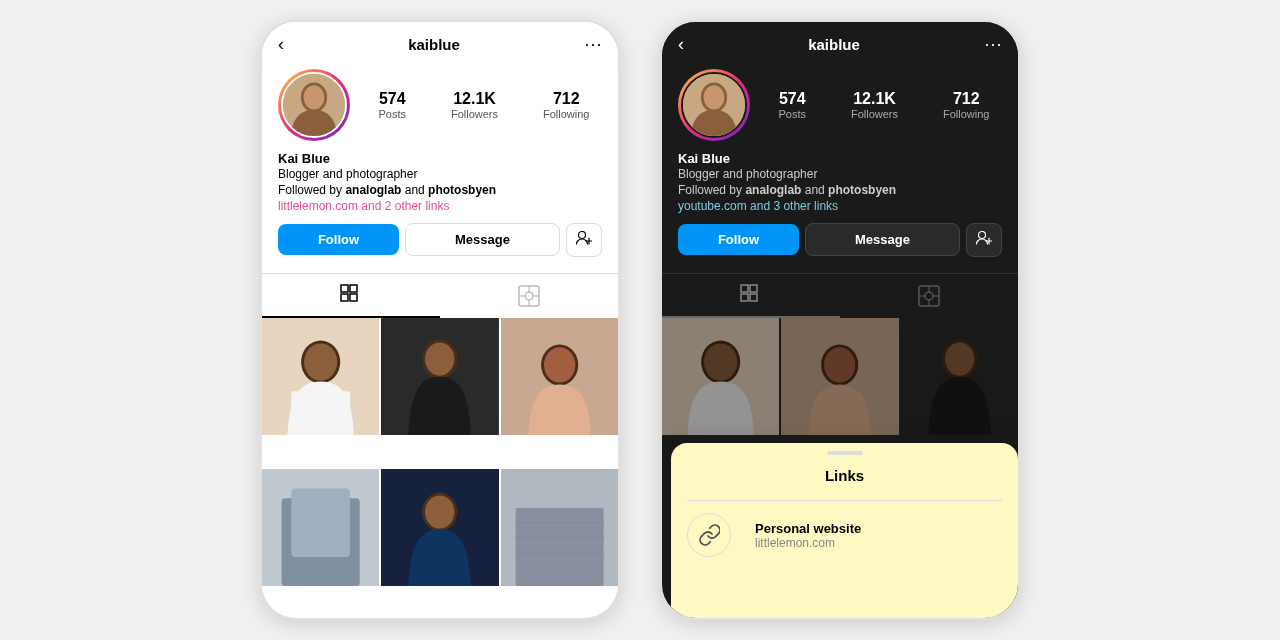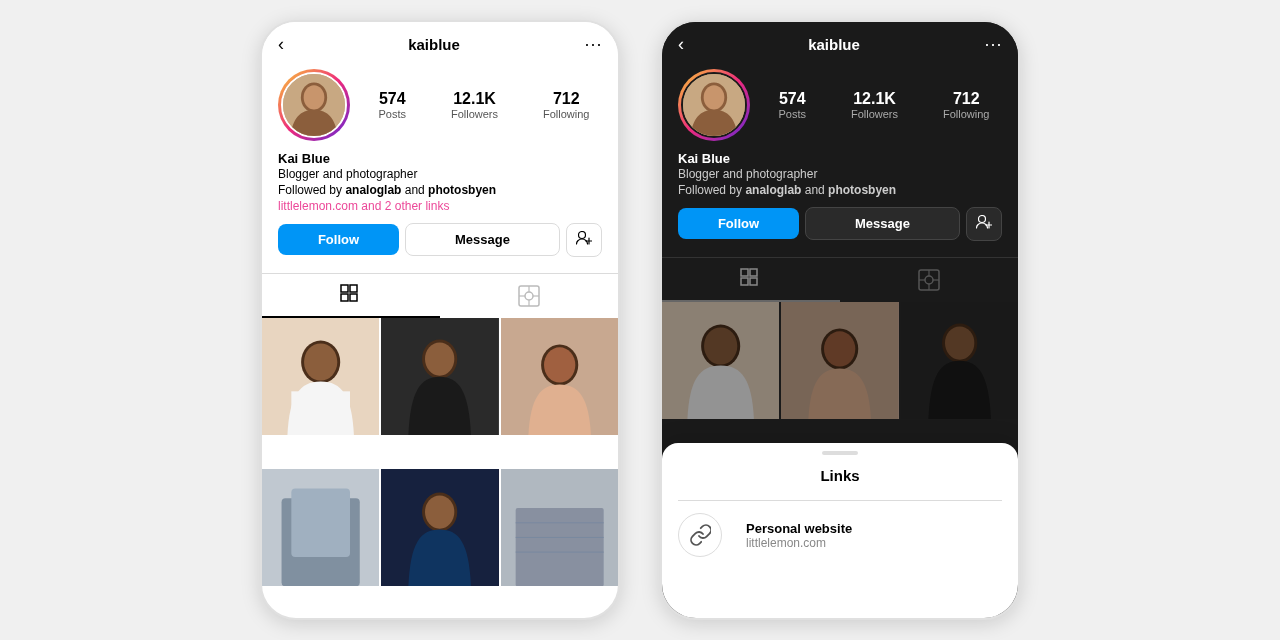--- a/index.html
+++ b/index.html
@@ -291,23 +291,23 @@
     .photo-grid.dark-grid .photo-cell-1,
     .photo-grid.dark-grid .photo-cell-2,
     .photo-grid.dark-grid .photo-cell-3 {
       filter: brightness(0.7);
     }
 
     
     .bottom-sheet {
       position: absolute;
       bottom: 0;
-      left: 0;
+      left: 9px;
       right: 0;
-      background: #ffffff;
+      background: #fef9c3;
       border-radius: 16px 16px 0 0;
       padding: 8px 16px 16px;
       box-shadow: 0 -4px 20px rgba(0,0,0,0.15);
       z-index: 10;
       height: 175px;
     }
 
     .sheet-handle {
       width: 36px;
       height: 4px;
@@ -537,20 +537,23 @@
         </div>
       </div>
     </div>
 
     <div class="bio-section">
       <div class="bio-name dark">Kai Blue</div>
       <div class="bio-desc dark">Blogger and photographer</div>
       <div class="bio-followed dark">
         <span>Followed by </span><strong>analoglab</strong><span> and </span><strong>photosbyen</strong>
       </div>
+      <div class="bio-link dark">
+        <span>youtube.com</span><span> and 3 other links</span>
+      </div>
     </div>
 
     <div class="action-row">
       <button class="btn-follow">Follow</button>
       <button class="btn-message dark">Message</button>
       <div class="btn-add-friend dark">
         <span>
           <svg width="16" height="14" viewBox="0 0 16 14" fill="none" xmlns="http://www.w3.org/2000/svg">
             <circle cx="6" cy="4" r="3.5" stroke="#fff" stroke-width="1.2"></circle>
             <path d="M0.5 13C0.5 10.2 3 8 6 8s5.5 2.2 5.5 5" stroke="#fff" stroke-width="1.2" stroke-linecap="round"></path>

